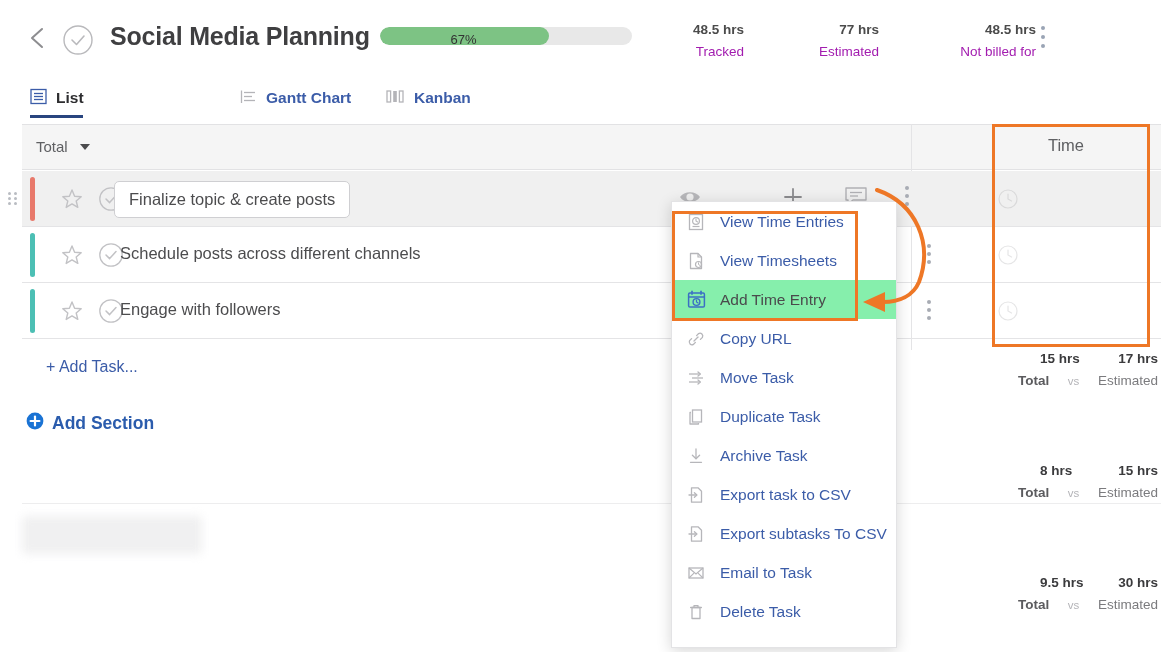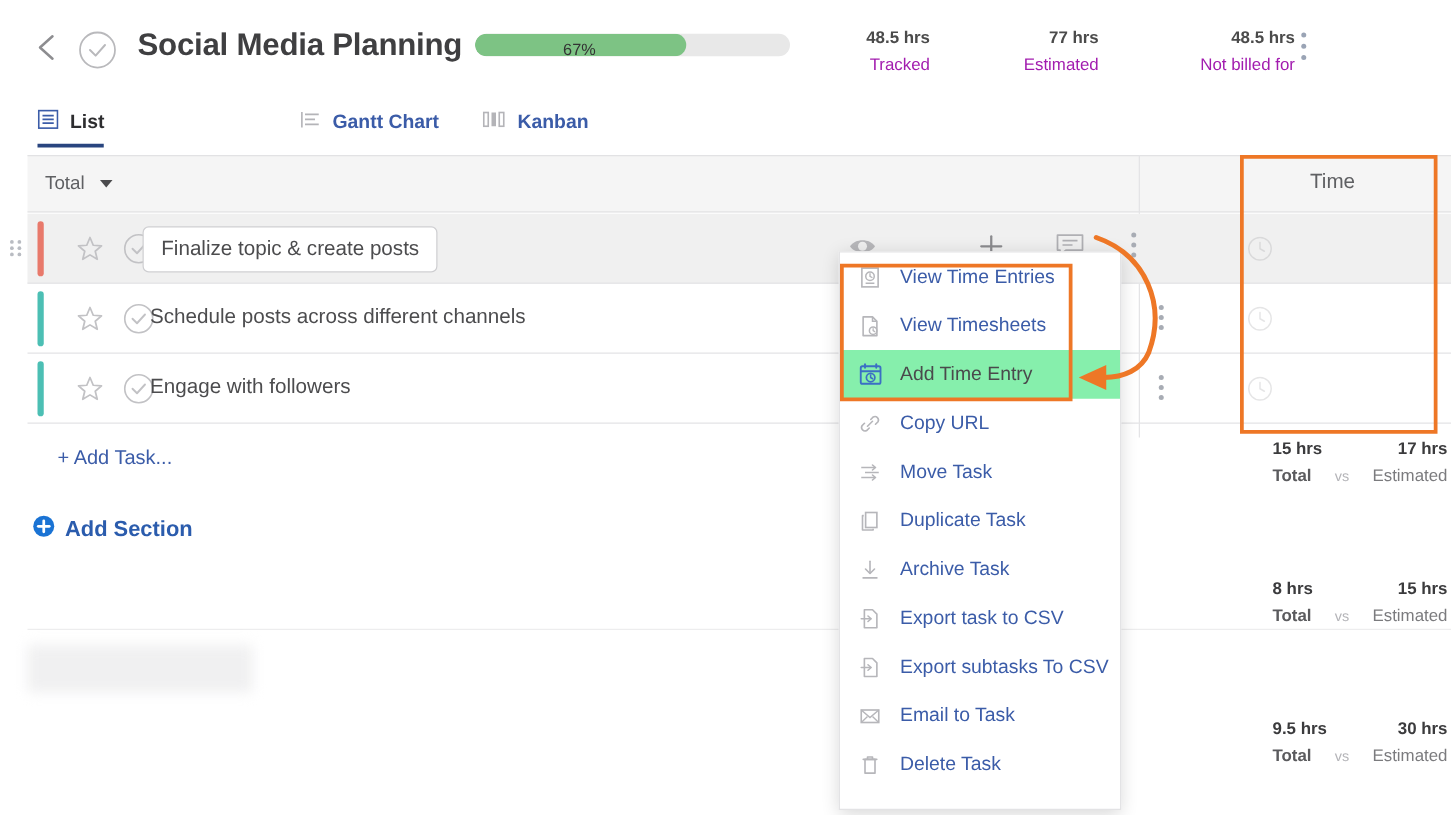--- a/index.html
+++ b/index.html
@@ -95,21 +95,21 @@
     position:absolute; left:98px; top:17px;
     font-size:16.5px; color:#4c4c4e; white-space:nowrap;
   }
   .row-name.boxed {
     left:92px; top:10px; padding:8px 14px;
     border:1px solid #cfcfd2; border-radius:5px; background:#fff;
   }
   .divider-v { position:absolute; left:911px; top:124px; width:1px; height:226px; background:#e4e4e6; }
 
   .time-cell { position:absolute; left:996px; width:140px; }
-  .time-top { display:flex; justify-content:space-between; font-size:13.5px; font-weight:bold; color:#3b3b3d; }
+  .time-top { display:flex; justify-content:space-between; font-size:13.5px; font-weight:bold; color:#3b3b3d;margin-left:22px; }
   .time-bot { display:flex; justify-content:space-between; align-items:baseline; font-size:13.5px; color:#7b7b7e; margin-top:7px; }
   .time-vs { font-size:11.5px; color:#b4b4b8; }
   .time-total { font-weight:bold; color:#5b5b5e; }
   .clock-faint { position:absolute; left:976px; width:20px; height:20px; opacity:.22; }
 
   
   .row-tools { position:absolute; left:660px; top:186px; width:260px; height:28px; }
   .row-tools .ti { position:absolute; top:0; cursor:pointer; }
   .dots3 { width:16px; height:22px; }
   .dots3 i { display:block; width:4px; height:4px; border-radius:50%; background:#a8acb4; margin:0 auto 4px; }

